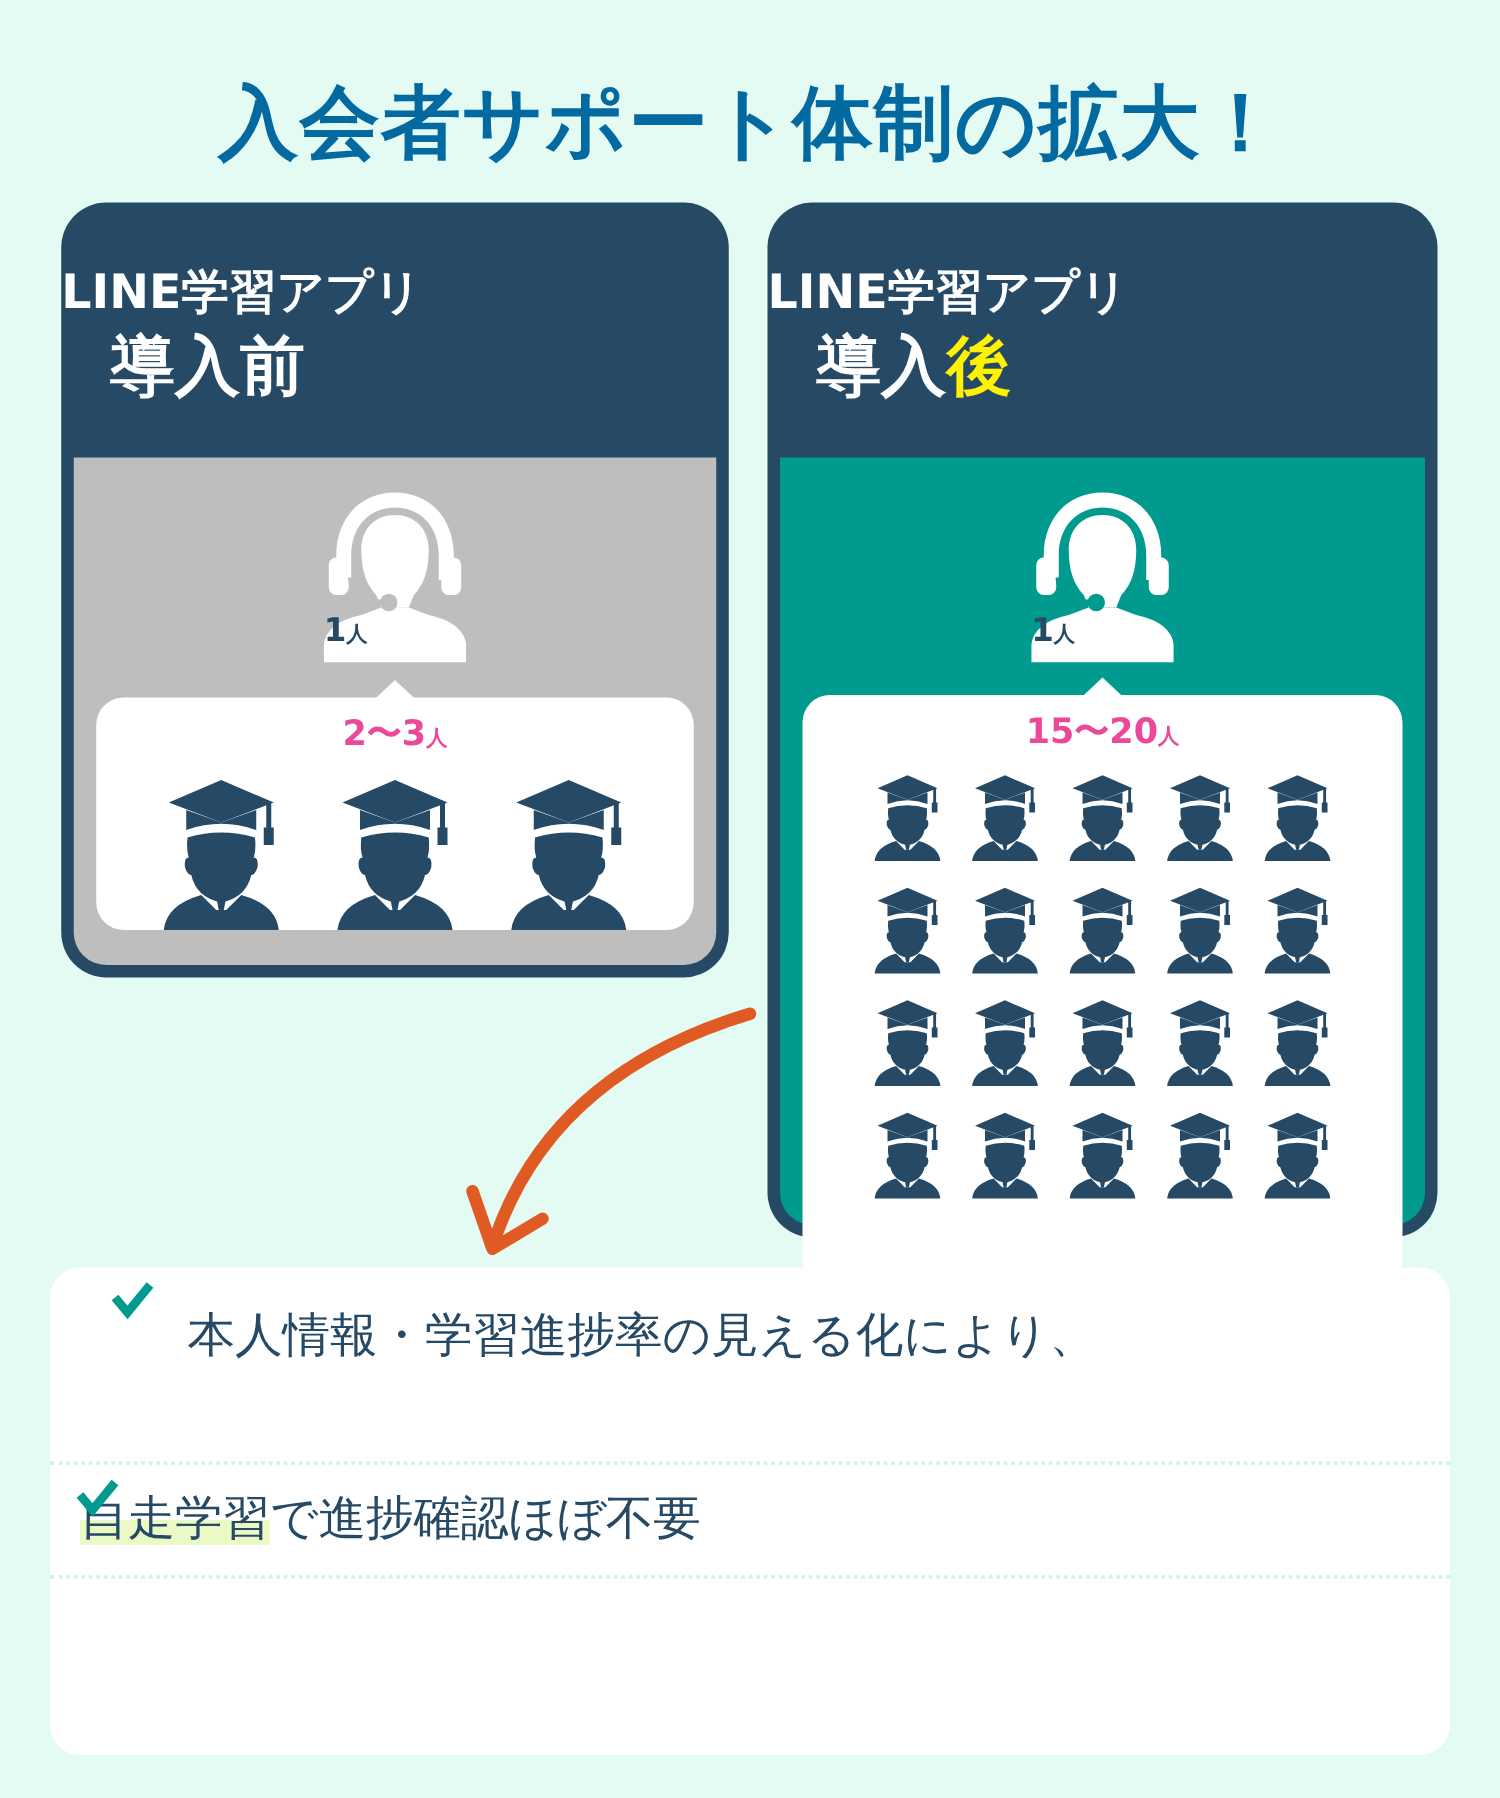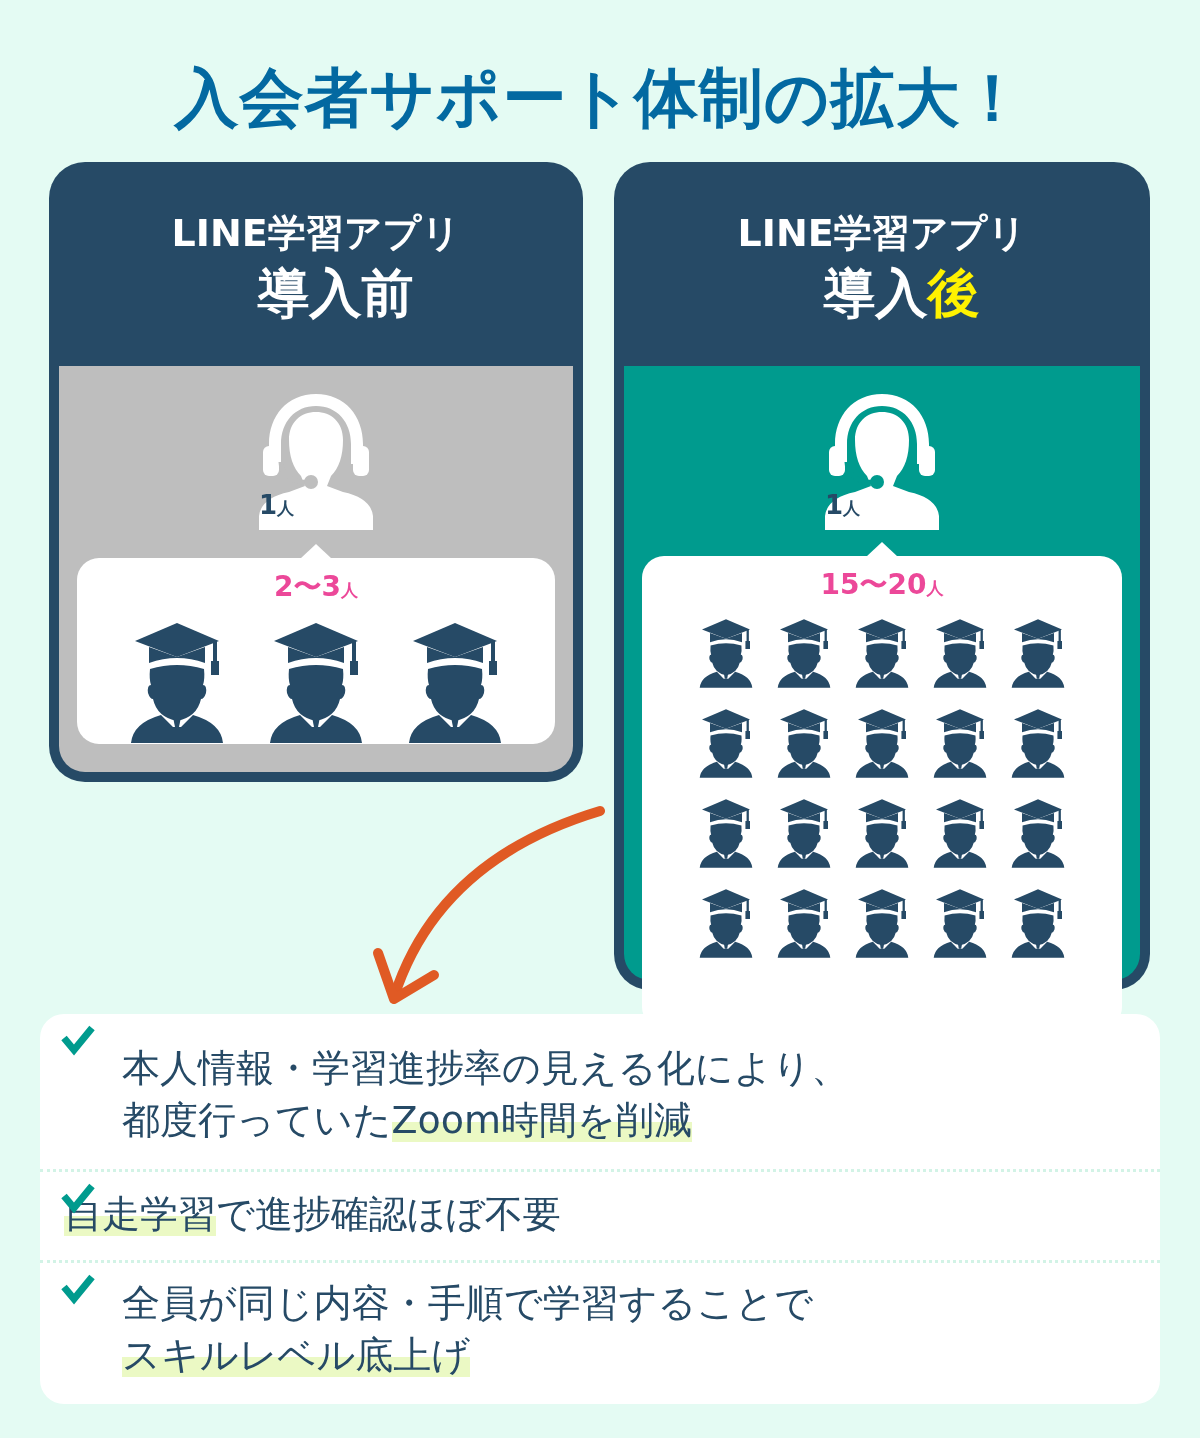--- a/index.html
+++ b/index.html
@@ -17,21 +17,21 @@
     color: #0369a1; letter-spacing: 1px;
   }
   .card {
     position: absolute; top: 162px;
     background: #264a66; border-radius: 36px;
   }
   .card.before { left: 49px; width: 534px; height: 620px; }
   .card.after { left: 614px; width: 536px; height: 828px; }
   .card-head {
     position: absolute; left: 0; top: 48px; width: 100%;
-    text-align: center; color: #fff; font-weight: bold;
+    color: #fff; font-weight: bold;
   }
   .card-head .sub { font-size: 38px; line-height: 46px; }
   .card-head .main { font-size: 52px; line-height: 70px; margin-top: 2px; margin-left: 39px; }
   .card-head .main .hl { color: #fff200; }
   .card-body {
     position: absolute; left: 10px; right: 10px; top: 204px; bottom: 10px;
     border-radius: 0 0 26px 26px;
   }
   .before .card-body { background: #bebebe; }
   .after .card-body { background: #009b8e; }
@@ -69,21 +69,21 @@
   .list-box {
     position: absolute; left: 40px; top: 1014px; width: 1120px; height: 390px;
     background: #fff; border-radius: 24px;
   }
   .list-item {
     position: relative; padding-left: 82px; font-size: 38px; line-height: 52px; color: #264a66;
   }
   .list-item .check {
     position: absolute; left: 20px; top: 8px; width: 36px; height: 36px;
   }
-  .list-item.i1 { padding-top: 28px; height: 155px; }
+  .list-item.i1 { padding-top: 28px; height: 155px; margin-left: 28px; }
   .list-item.i2 { padding-top: 16px; height: 88px; padding-left: 24px; }
   .list-item.i3 { padding-top: 14px; }
   .divider { height: 0; border-top: 3px dotted #d2f3e6; margin: 0 0; }
   .marker {
     background: linear-gradient(transparent 55%, #ebf9c4 55%);
   }
 </style>
 </head>
 <body>
 
@@ -239,30 +239,22 @@
   <path d="M230 16 C150 40 60 90 24 202" stroke="#e05a24" stroke-width="10" fill="none" stroke-linecap="round"></path>
   <path d="M8 158 L24 204 L64 180" stroke="#e05a24" stroke-width="10" fill="none" stroke-linecap="round" stroke-linejoin="round"></path>
 </svg>
 
 <div class="list-box">
   <div class="list-item i1">
     <svg class="check" viewBox="0 0 36 36">
         <path d="M4 16 L14 28 L32 6" stroke="#009b8e" stroke-width="7" fill="none" stroke-linejoin="miter"></path>
       </svg>
     <div>本人情報・学習進捗率の見える化により、</div>
-    <div><span>都度行っていた</span><span class="marker">Zoom時間を削減</span></div>
   </div>
   <div class="divider"></div>
   <div class="list-item i2">
     <svg class="check" viewBox="0 0 36 36">
         <path d="M4 16 L14 28 L32 6" stroke="#009b8e" stroke-width="7" fill="none"></path>
       </svg>
     <div><span class="marker">自走学習</span><span>で進捗確認ほぼ不要</span></div>
   </div>
   <div class="divider"></div>
-  <div class="list-item i3">
-    <svg class="check" viewBox="0 0 36 36">
-        <path d="M4 16 L14 28 L32 6" stroke="#009b8e" stroke-width="7" fill="none"></path>
-      </svg>
-    <div>全員が同じ内容・手順で学習することで</div>
-    <div><span class="marker">スキルレベル底上げ</span></div>
-  </div>
 </div>
 
 </body></html>

